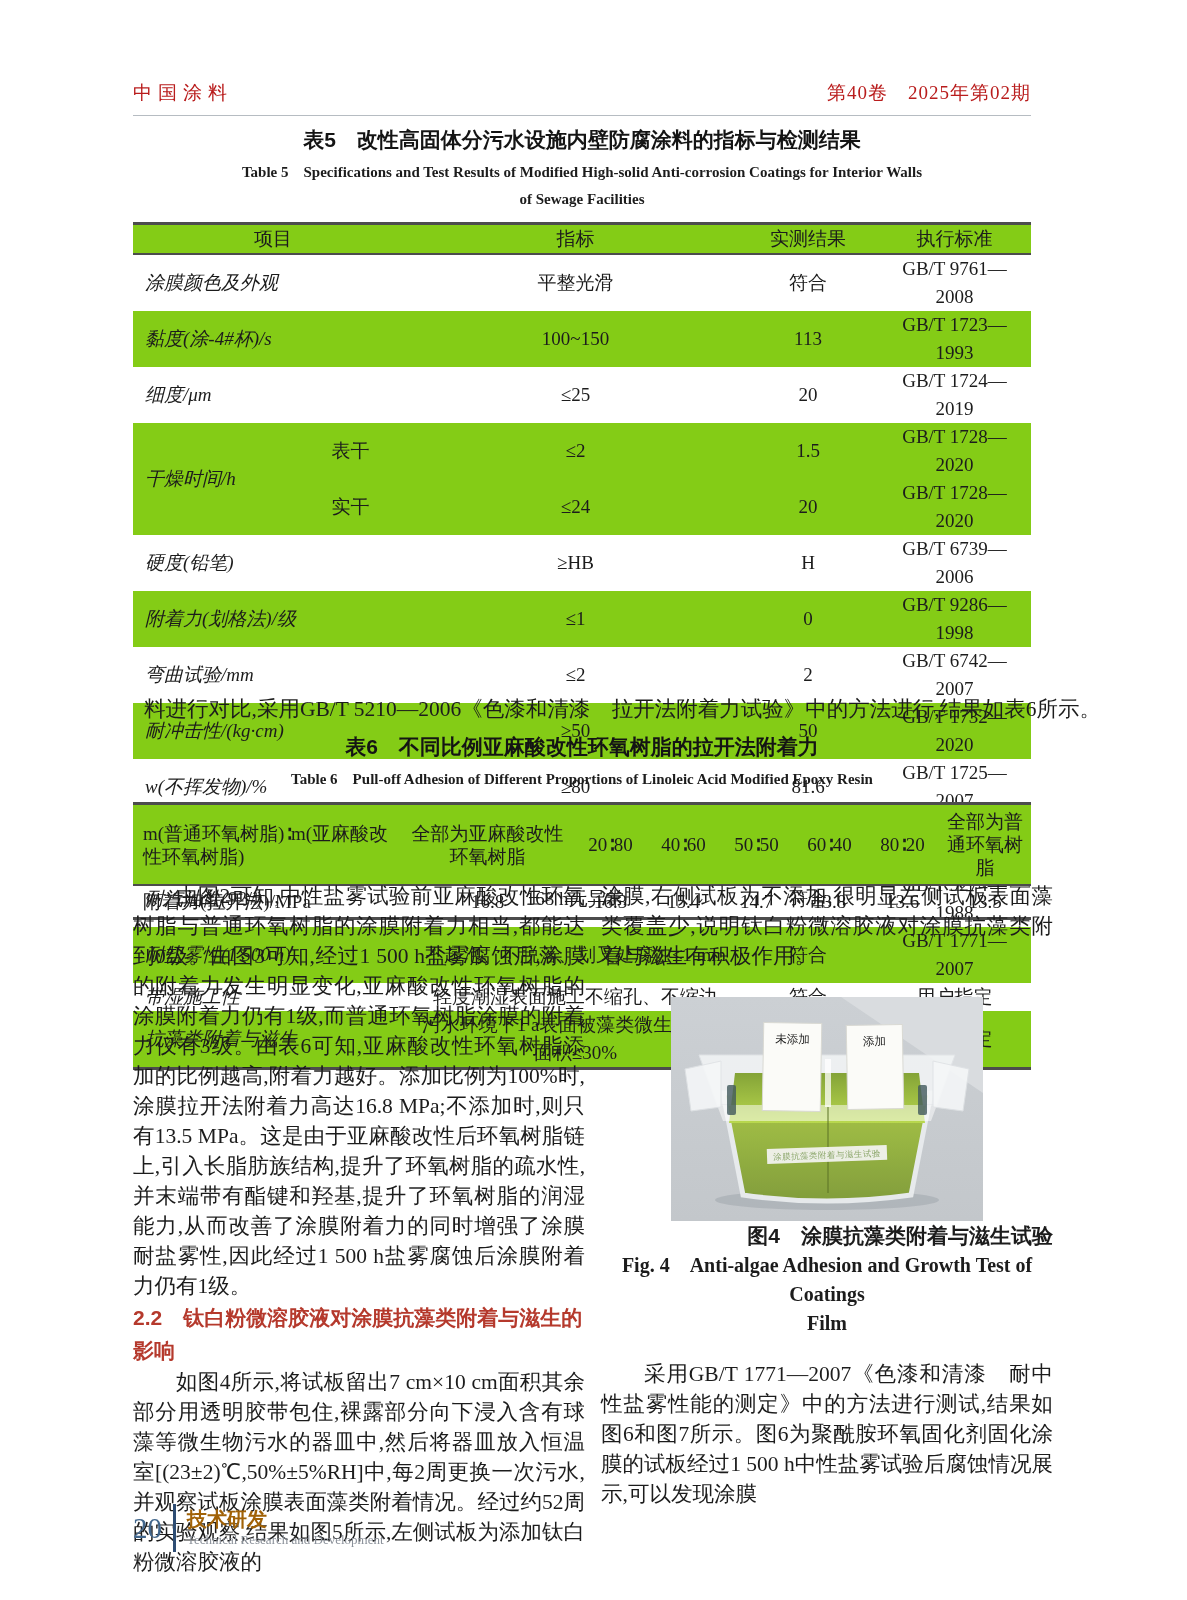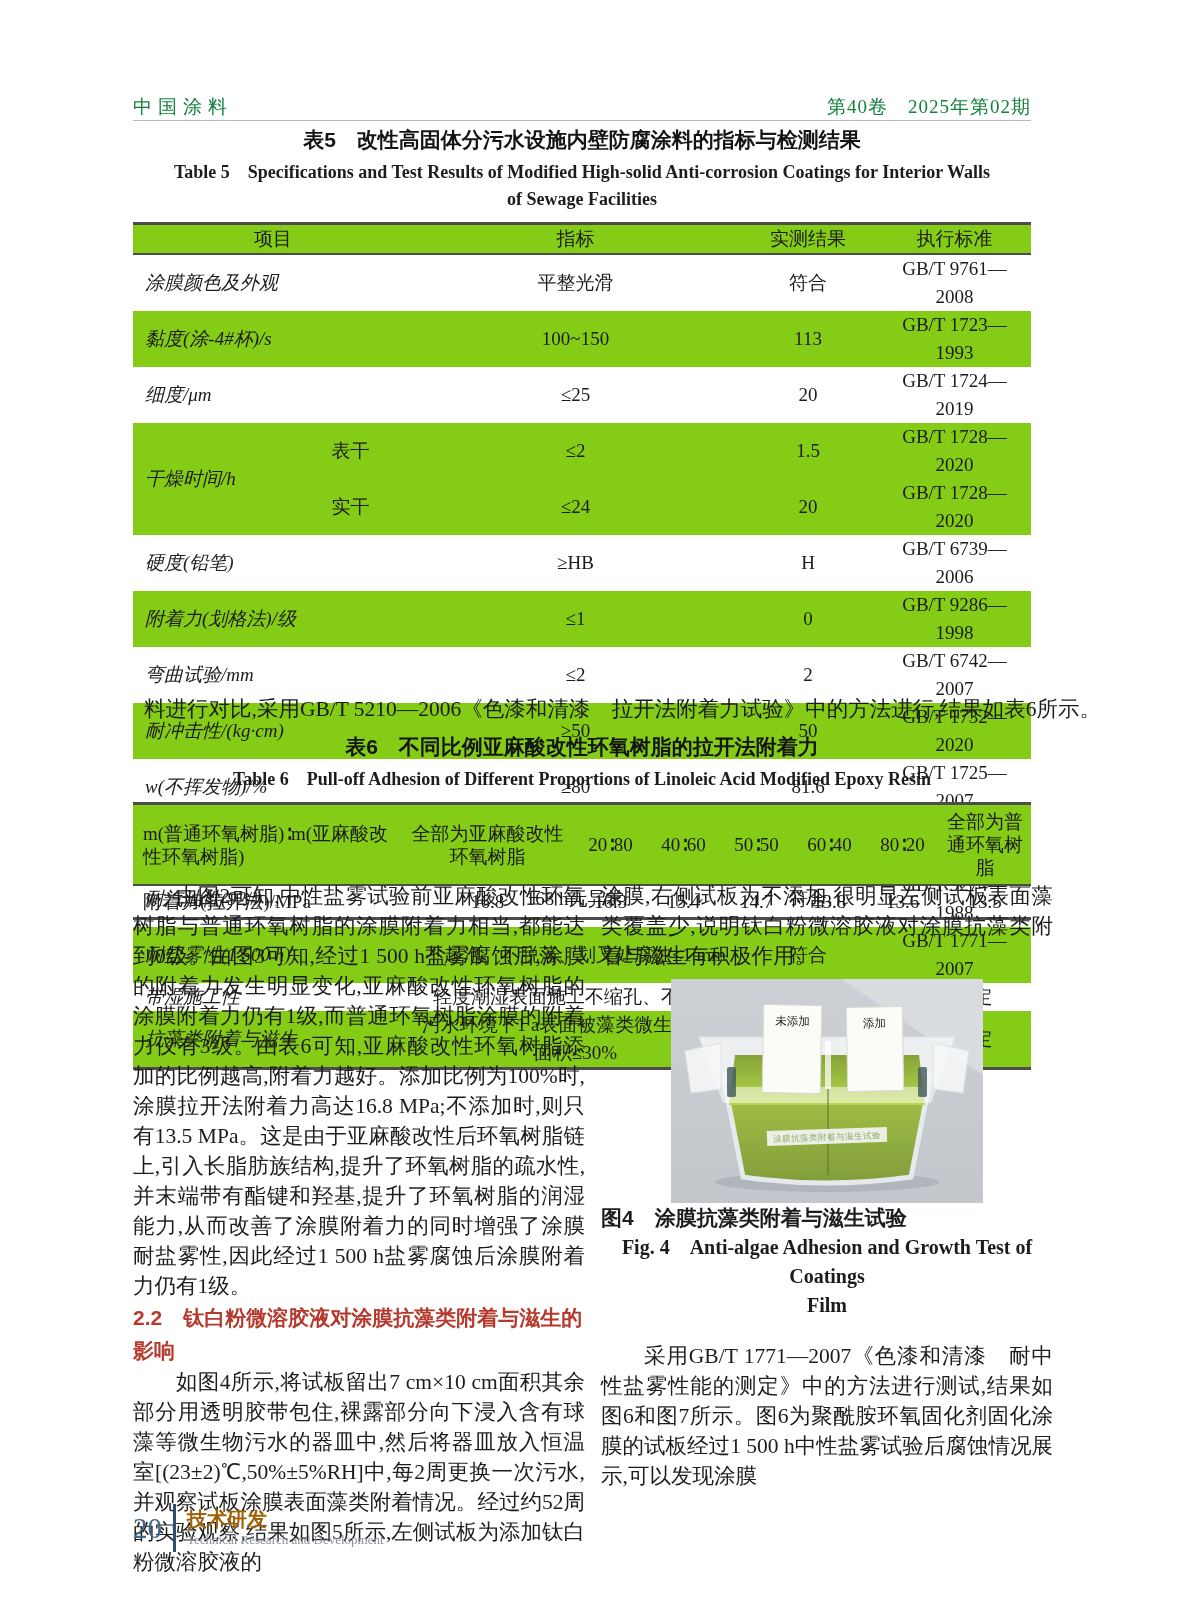--- a/index.html
+++ b/index.html
@@ -1,33 +1,33 @@
 <!DOCTYPE html>
 <html lang="zh"><head>
 <meta charset="utf-8">
 <style>
   html,body{margin:0;padding:0;background:#ffffff;}
   .page{position:relative;width:1187px;height:1600px;background:#fff;overflow:hidden;
         font-family:"Liberation Serif",serif;color:#1c1c1c;}
 
   
-  .runhead{position:absolute;left:133px;top:94px;width:898px;display:flex;
+  .runhead{position:absolute;left:133px;top:80px;width:898px;display:flex;
            justify-content:space-between;align-items:flex-end;
-           border-bottom:1px solid #b6bcc2;padding-bottom:0;
-           font-size:19px;color:#15803d;}
+           border-bottom:1px solid #b6bcc2;padding-bottom:9px;
+           font-size:19px;color:#b91c1c;}
   .runhead .journal{letter-spacing:6px;}
   .runhead .issue{letter-spacing:1px;}
 
   
   .tblock{position:absolute;left:133px;width:898px;text-align:center;}
   .t5block{top:126px;}
   .t6block{top:733px;}
   .ttitle-zh{font-family:"Liberation Sans",sans-serif;font-weight:bold;font-size:21px;
              color:#141414;margin:0 0 5px 0;}
-  .ttitle-en{font-weight:bold;font-size:18px;line-height:27px;margin:0;}
+  .ttitle-en{font-weight:bold;font-size:15px;line-height:27px;margin:0;}
 
   table.datatable{width:898px;border-collapse:collapse;font-size:19px;margin-top:9px;
                   border-top:3px solid #4c4c4c;border-bottom:3px solid #4c4c4c;}
   table.datatable th,table.datatable td{font-weight:normal;padding:0 6px;line-height:28px;}
   tr.hdr{border-bottom:2px solid #4c4c4c;}
   tr.shade td,tr.shade th{background:#84cc16;}
   .c-item{text-align:left;padding-left:12px !important;font-style:italic;}
   .c-sub{text-align:center;}
   .c-spec,.c-result,.c-std{text-align:center;}
 
@@ -46,24 +46,24 @@
   .col{position:absolute;top:881px;width:452px;font-size:21.5px;line-height:30px;
        text-align:justify;}
   .col-left{left:133px;}
   .col-right{left:601px;}
   .col p{margin:0;}
   .indent{text-indent:2em;}
   .sec-heading{font-family:"Liberation Sans",sans-serif;font-weight:bold;color:#b5392c;
                font-size:21px;line-height:33px;margin:1px 0 0 0;text-align:left;}
 
   
-  .figure4{margin:8px 0 0 0;width:452px;text-align:center;}
+  .figure4{margin:26px 0 0 0;width:452px;text-align:center;}
   .figure4 svg{display:block;margin:0 auto;}
   .figcap-zh{font-family:"Liberation Sans",sans-serif;font-weight:bold;font-size:21px;
-             line-height:30px;margin-top:10px;text-align:left;}
+             line-height:30px;margin-top:10px;text-align:right;}
   .figcap-en{font-weight:bold;font-size:20px;line-height:29px;text-align:center;}
   .gap23{height:21px;}
 
   
   .footer{position:absolute;left:133px;top:1504px;display:flex;align-items:center;}
   .footer .pageno{font-size:29px;color:#41668c;margin-right:11px;line-height:1;}
   .footer .vbar{width:3px;height:48px;background:#2e4d74;margin-right:11px;}
   .footer .sec-zh{font-family:"Liberation Sans",sans-serif;font-weight:bold;font-size:20px;
                   color:#a16207;line-height:24px;}
   .footer .sec-en{font-size:13px;color:#8a9099;line-height:18px;}

